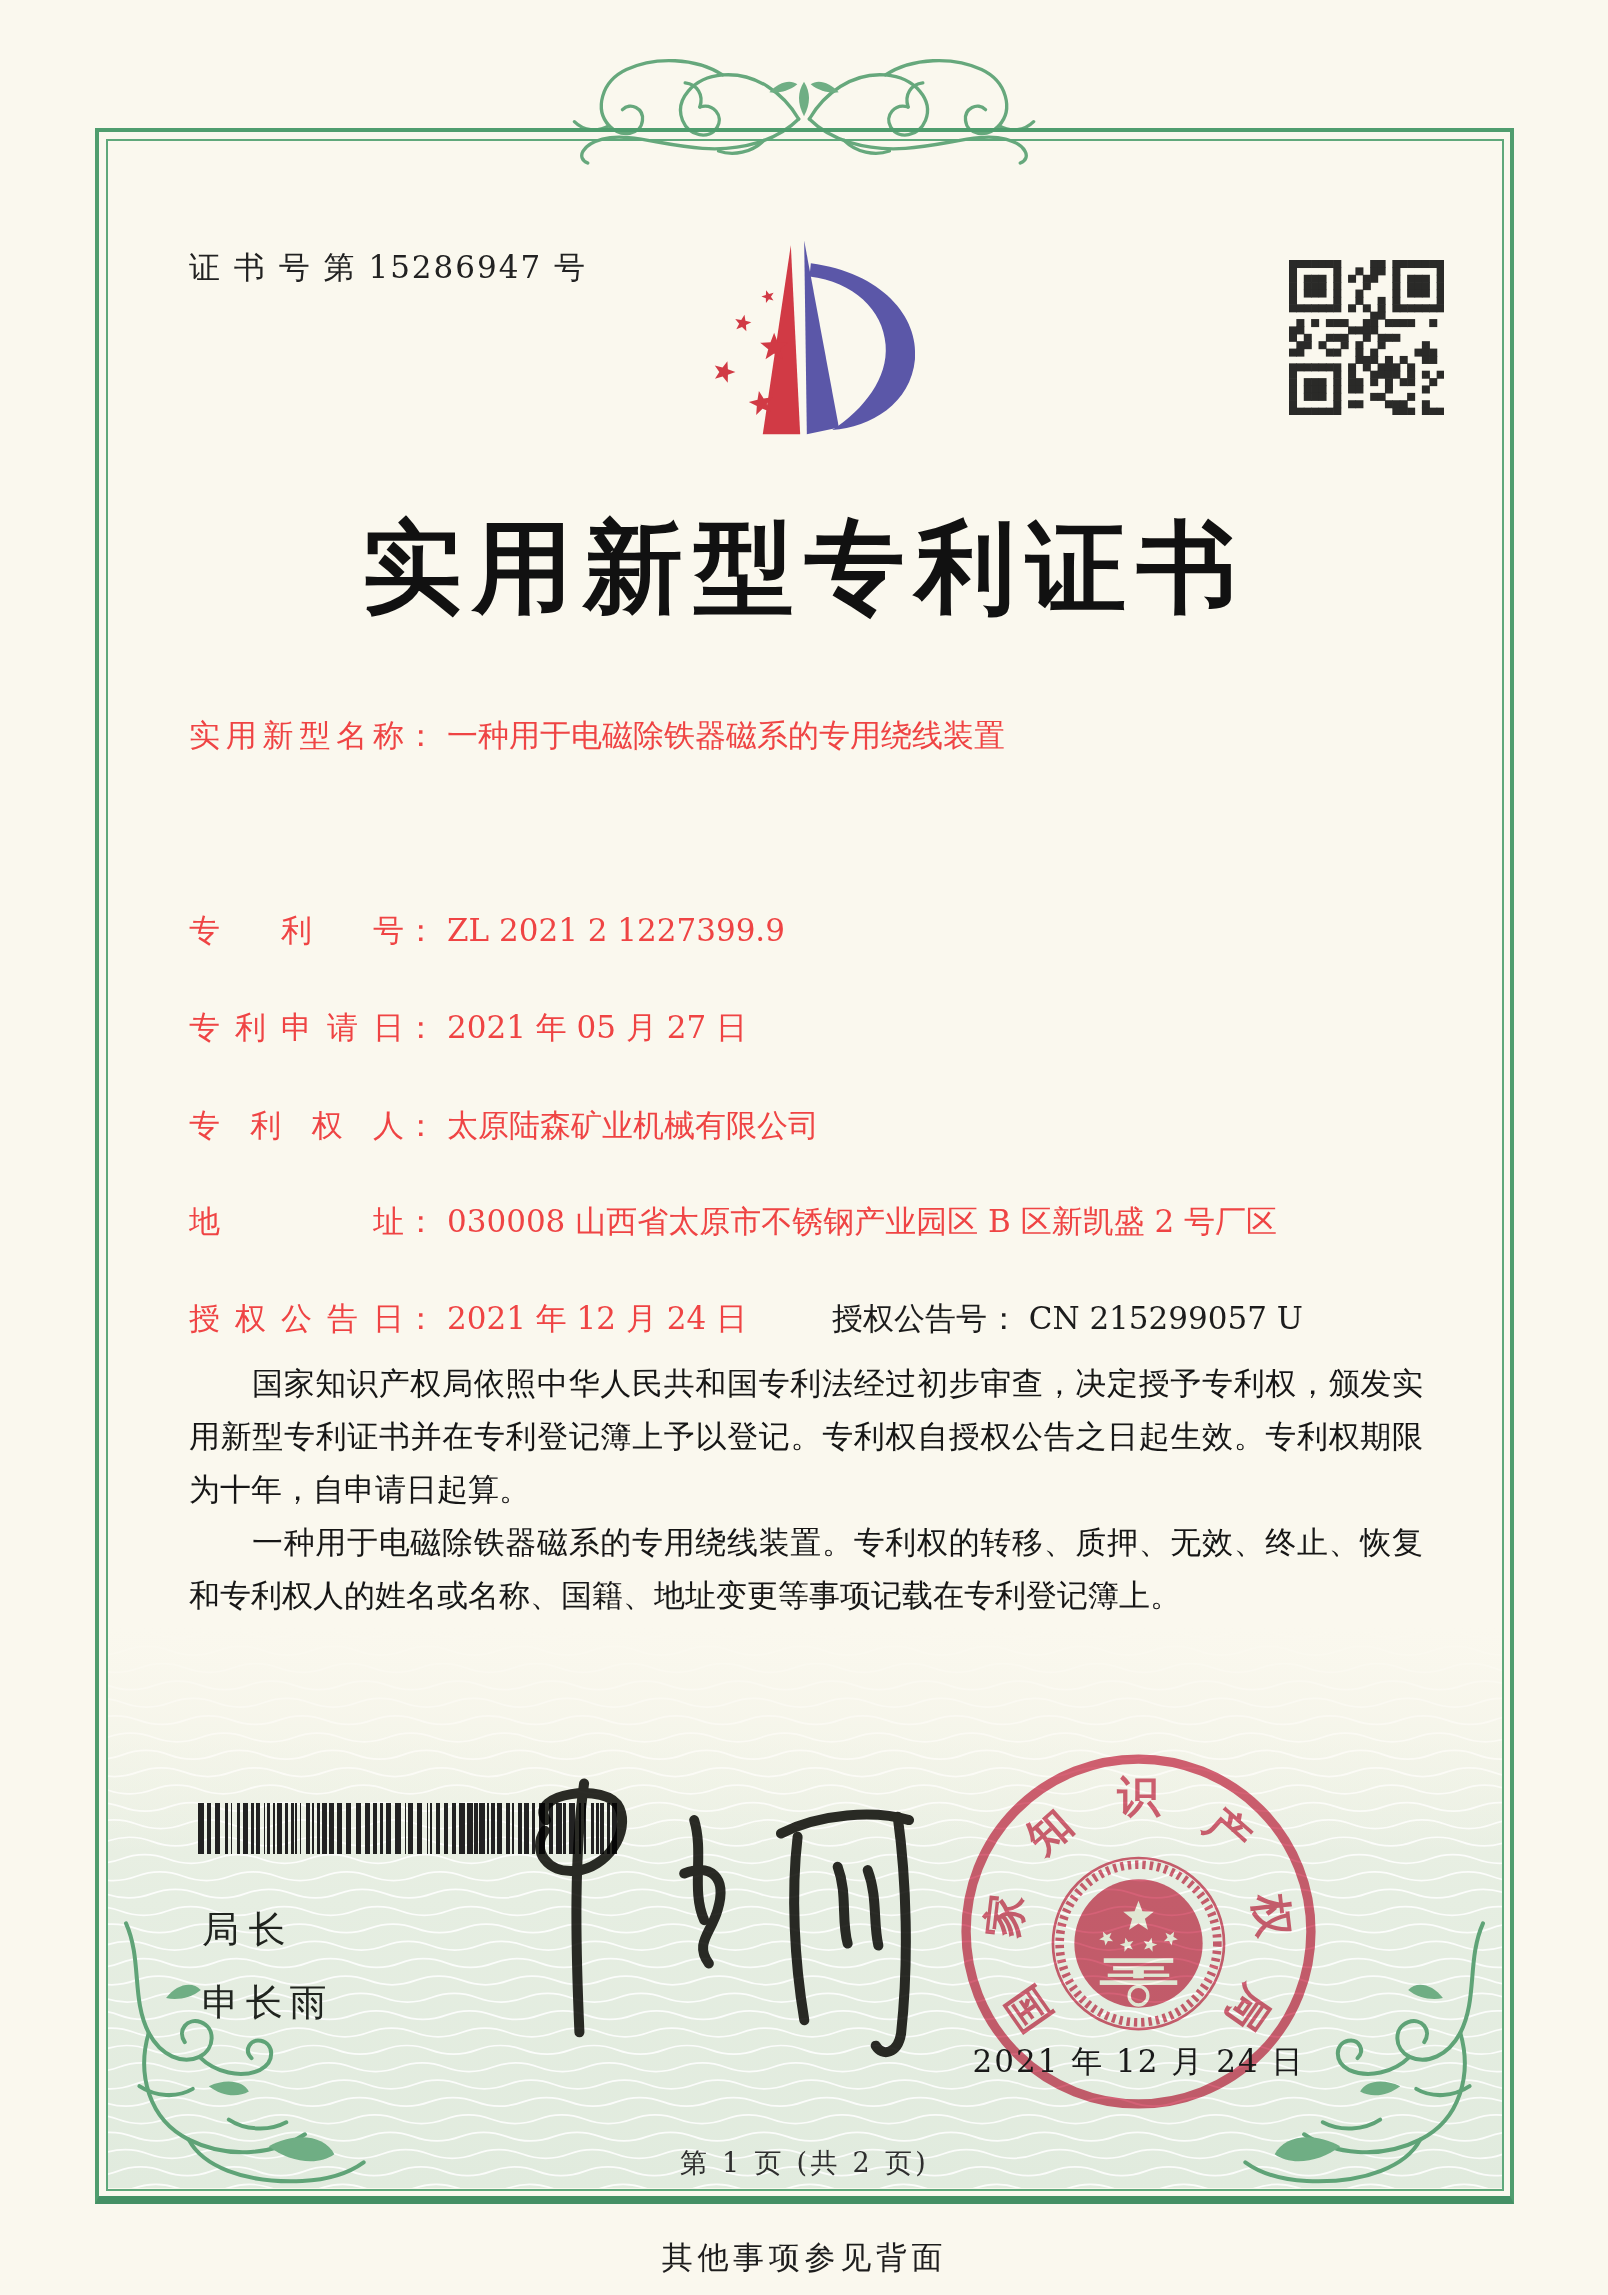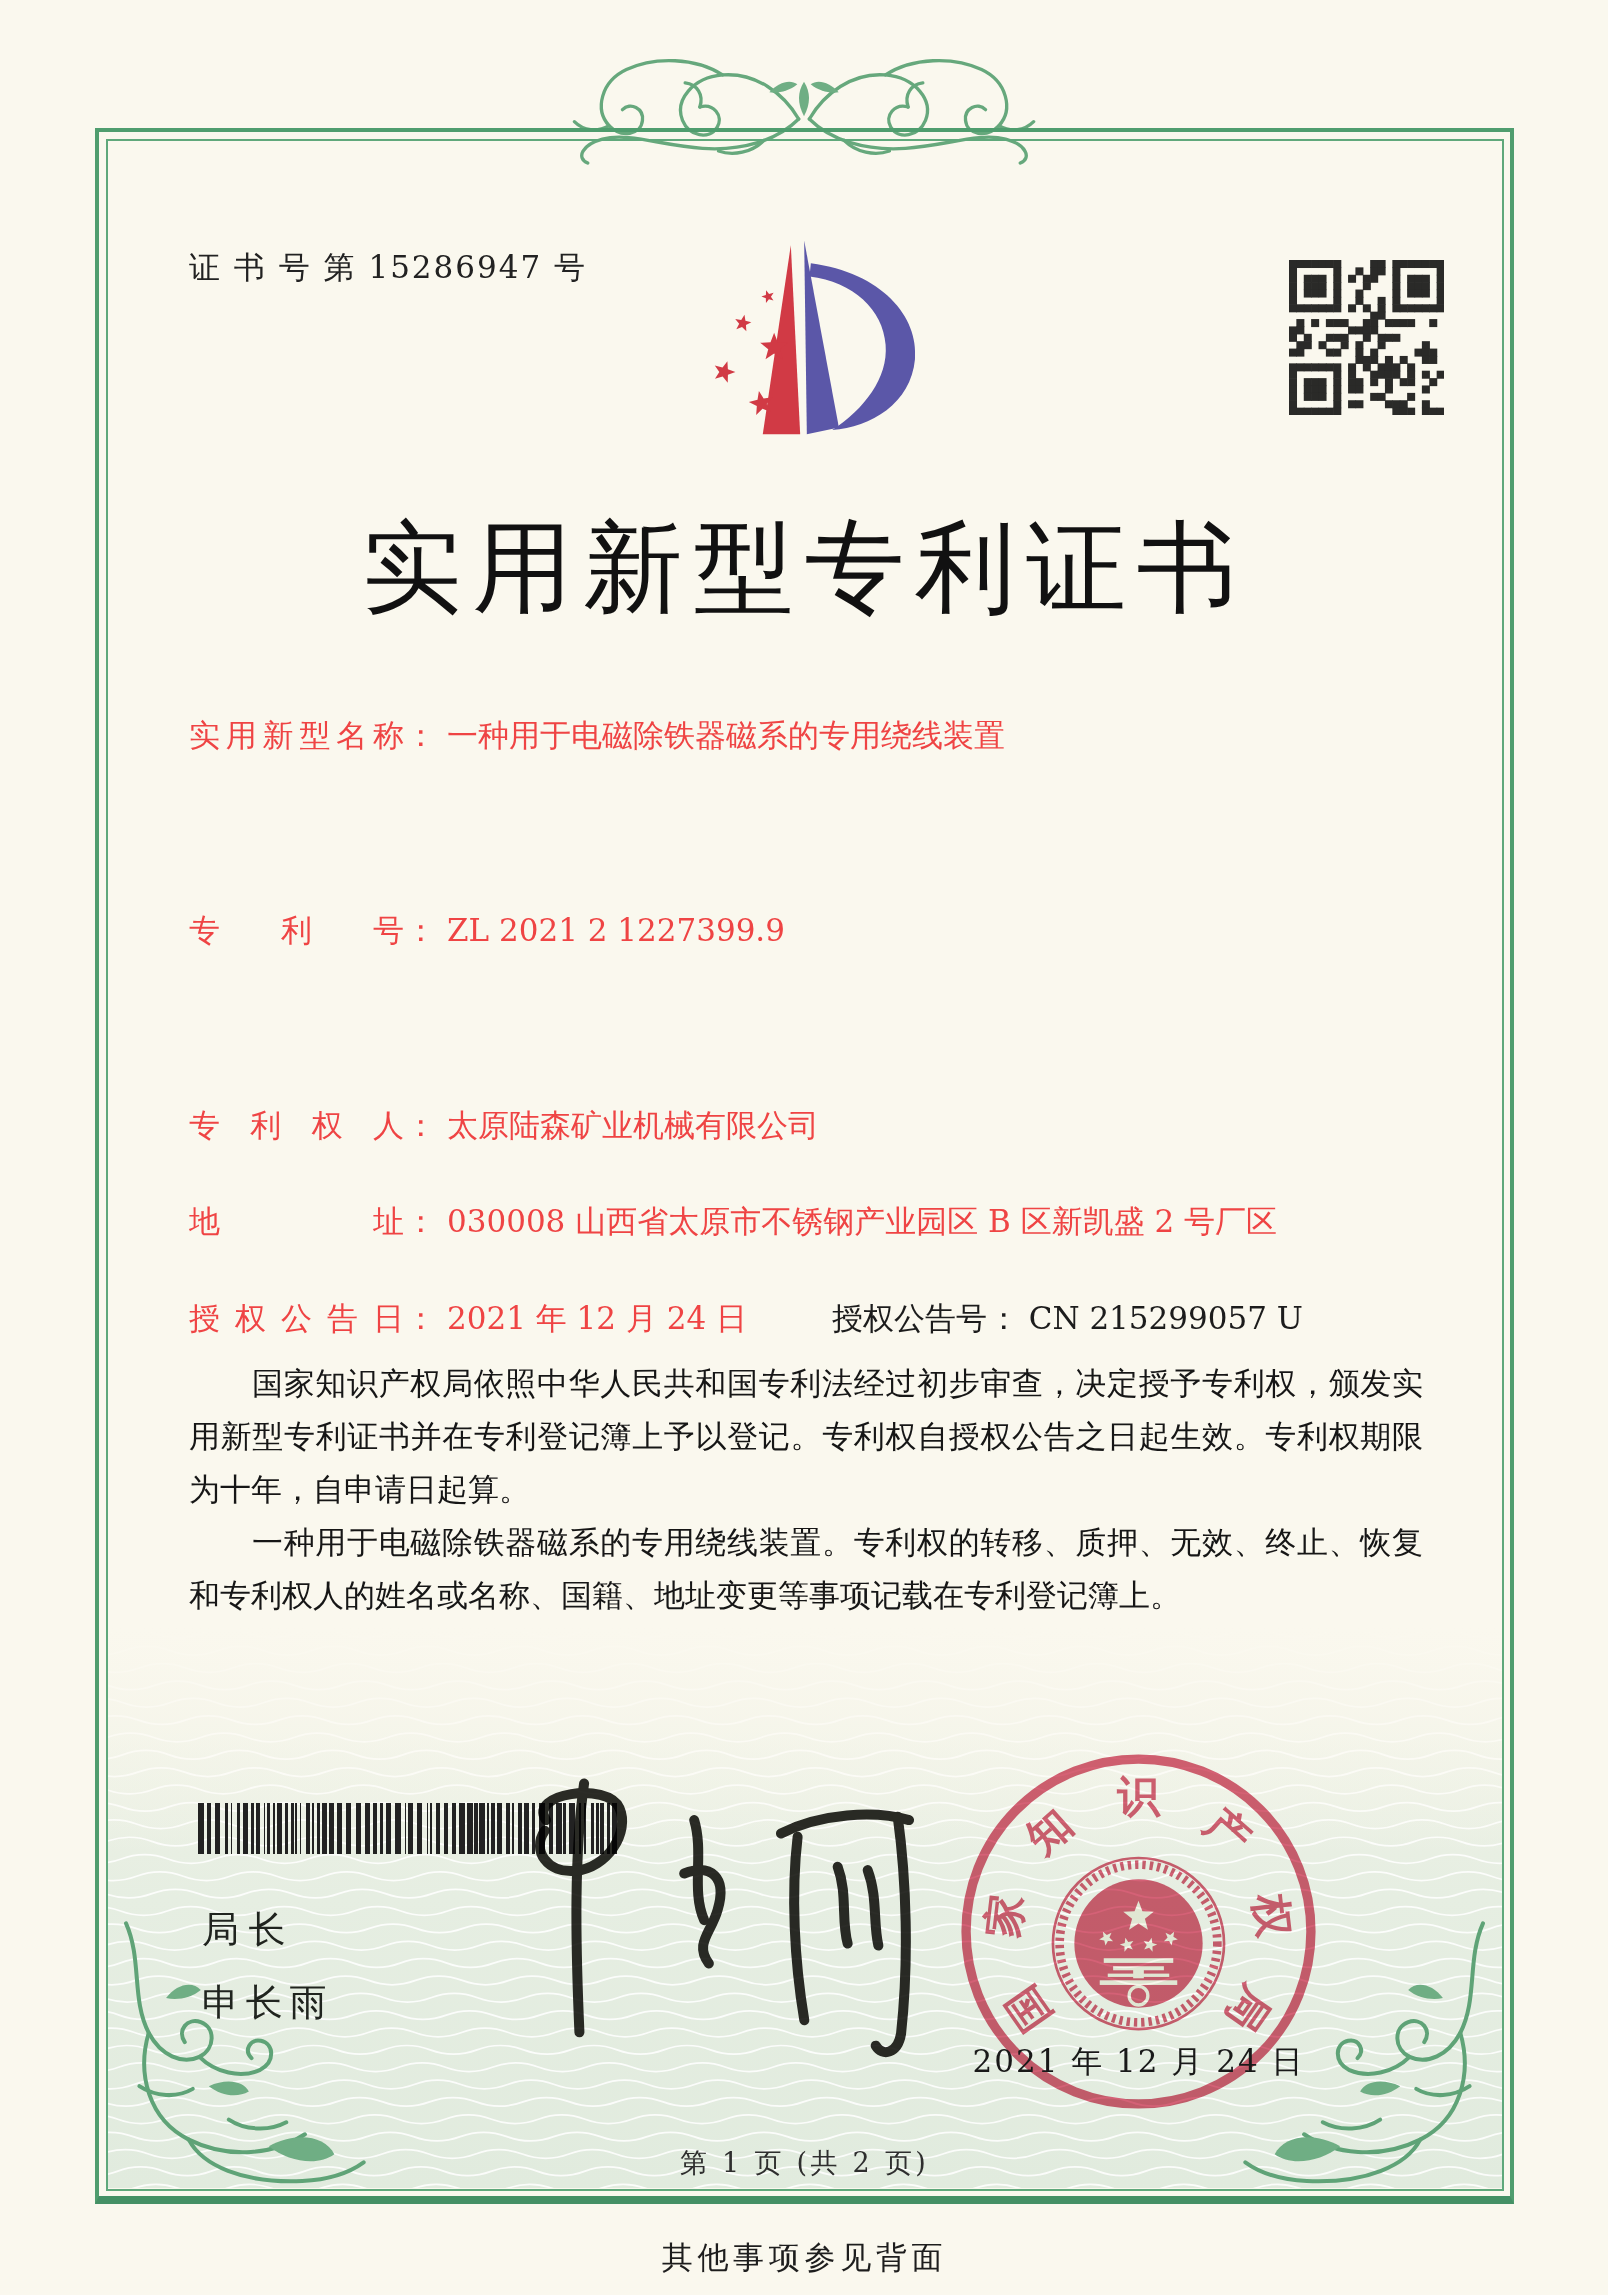--- a/index.html
+++ b/index.html
@@ -28,21 +28,21 @@
   }
   .waves svg { position:absolute; left:0; top:0; }
   .waves-fade {
     position:absolute; left:0; top:0; width:100%; height:227px;
     background:linear-gradient(180deg,#faf8ee 0%,rgba(250,248,238,.65) 40%,rgba(250,248,238,0) 100%);
   }
 
   
   .cert-no { left:189px; top:247px; font-size:31px; letter-spacing:2px; color:#222; }
   .title   { left:0; top:502px; width:100%; text-align:center; font-size:100px;
-             font-weight:normal; letter-spacing:10.7px; color:#111; }
+             font-weight:bold; letter-spacing:10.7px; color:#111; }
 
   
   .row { position:absolute; left:189px; font-size:31px; white-space:nowrap; color:#ef4444; }
   .row .lbl { display:inline-block; width:215px; text-align:justify; text-align-last:justify; }
   .row .colon { display:inline-block; margin:0 10.7px 0 1.3px; }
   .pair2 { position:absolute; left:832px; font-size:31px; white-space:nowrap; }
   .pair2 .colon { display:inline-block; margin:0 9.4px 0 1.3px; }
 
   
   .paras { left:189px; top:1357px; width:1234px; font-size:31px; line-height:53px; text-align:justify; color:#161616; }
@@ -396,20 +396,23 @@
     </svg>
 
   <div class="abs title">实用新型专利证书</div>
 
   <div class="row" style="top:715px">
     <span class="lbl">实用新型名称</span><span class="colon">：</span><span>一种用于电磁除铁器磁系的专用绕线装置</span>
   </div>
   <div class="row" style="top:910px">
     <span class="lbl">专利号</span><span class="colon">：</span><span>ZL 2021 2 1227399.9</span>
   </div>
+  <div class="row" style="top:1007px">
+    <span class="lbl">专利申请日</span><span class="colon">：</span><span>2021 年 05 月 27 日</span>
+  </div>
   <div class="row" style="top:1105px">
     <span class="lbl">专利权人</span><span class="colon">：</span><span>太原陆森矿业机械有限公司</span>
   </div>
   <div class="row" style="top:1201px">
     <span class="lbl">地址</span><span class="colon">：</span><span>030008 山西省太原市不锈钢产业园区 B 区新凯盛 2 号厂区</span>
   </div>
   <div class="row" style="top:1298px">
     <span class="lbl">授权公告日</span><span class="colon">：</span><span>2021 年 12 月 24 日</span>
   </div>
   <div class="pair2" style="top:1298px">

